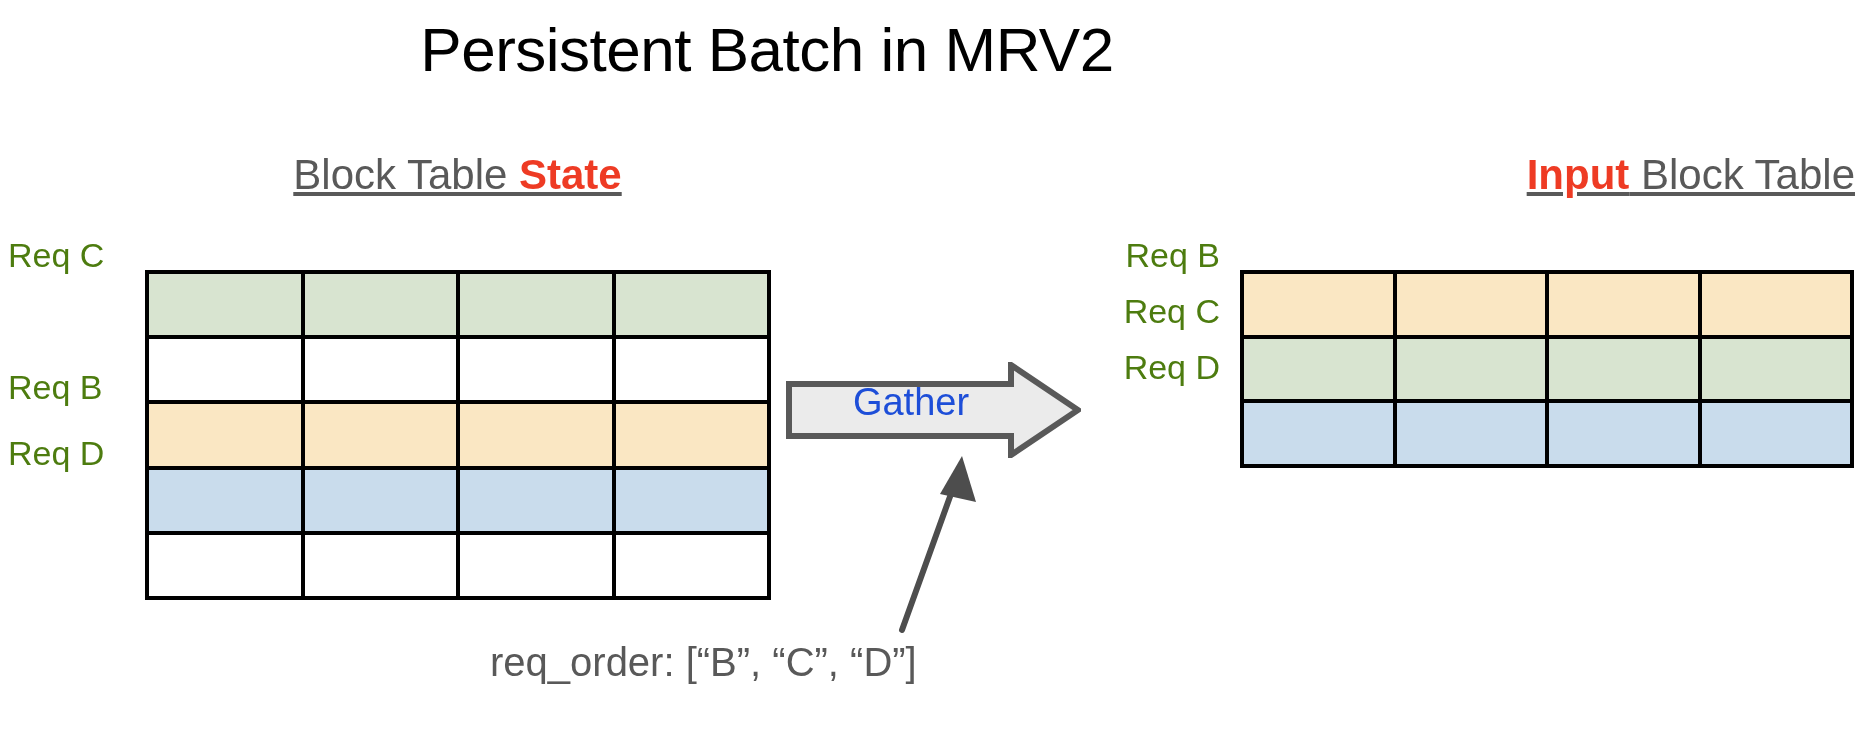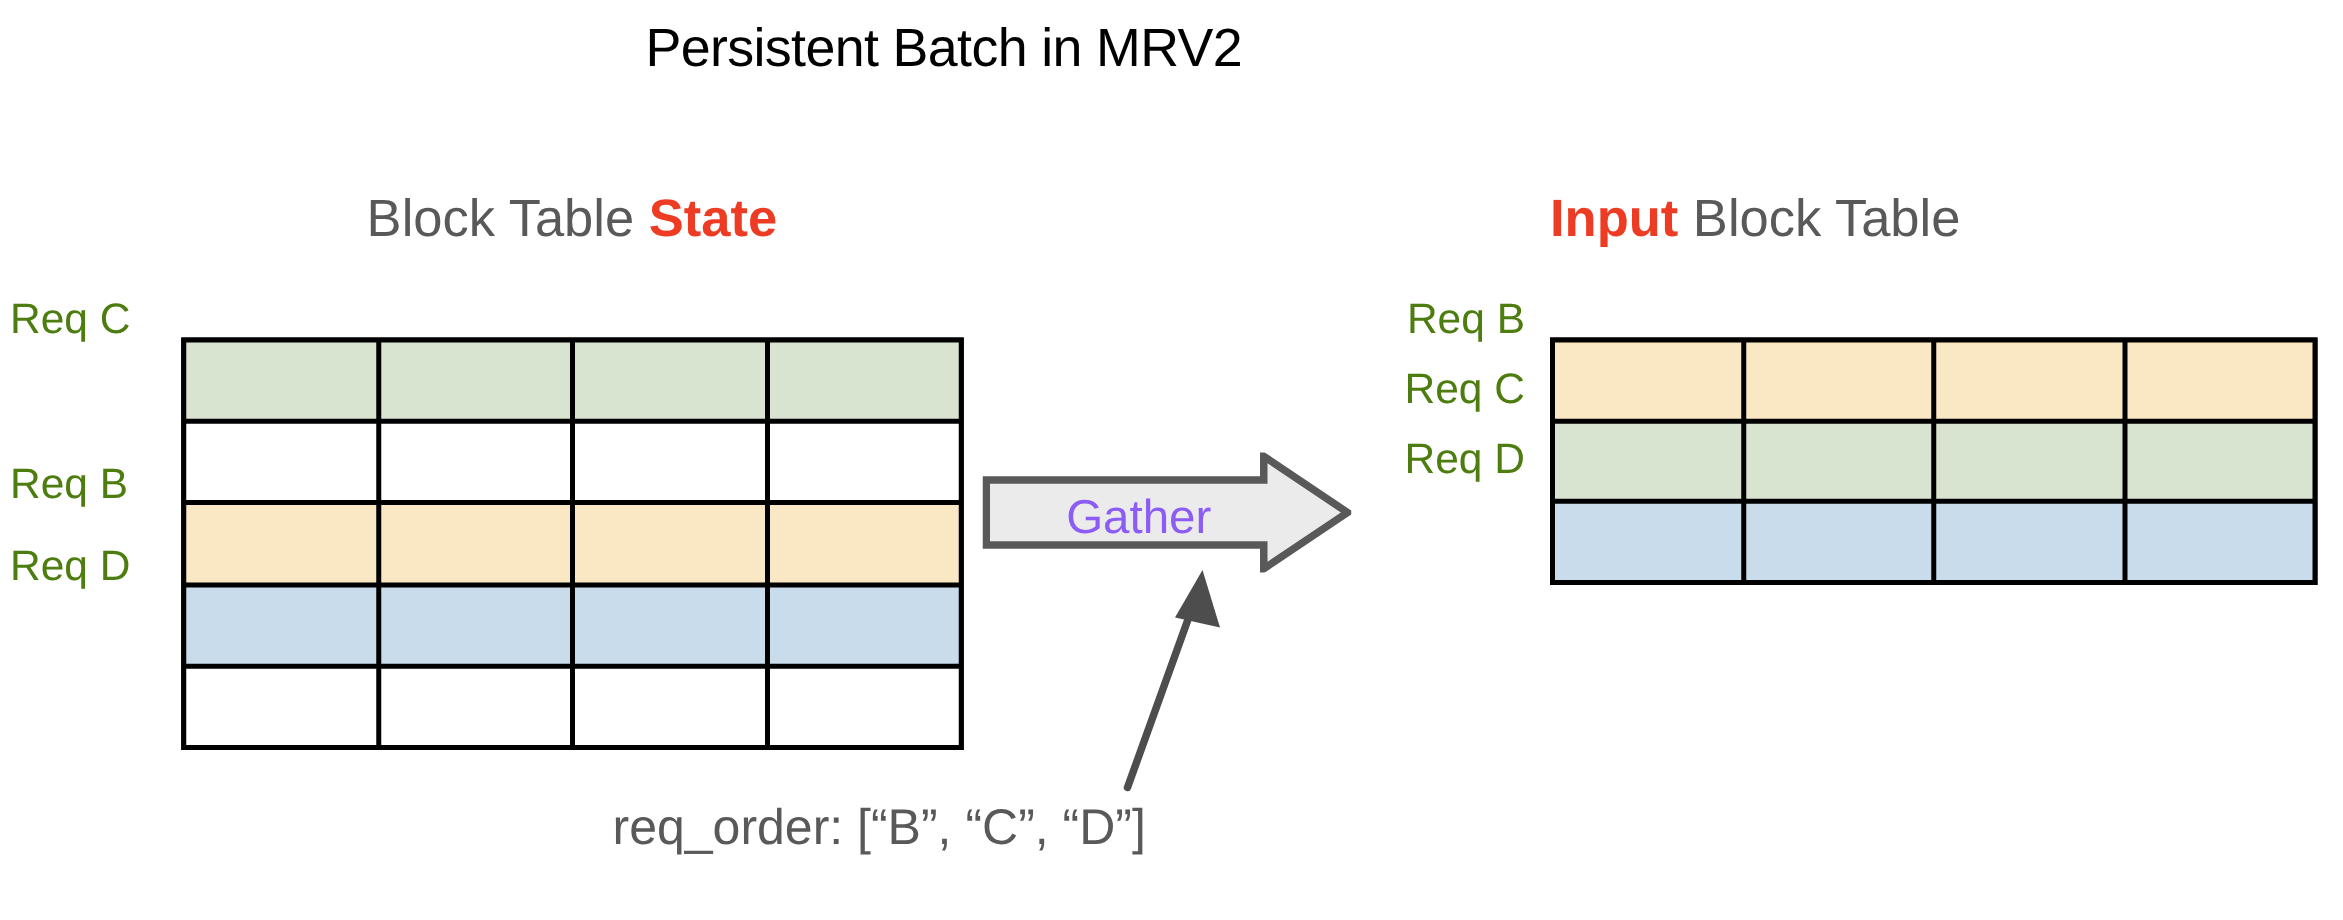--- a/index.html
+++ b/index.html
@@ -16,56 +16,57 @@
     position: relative;
     width: 1874px;
     height: 736px;
     background: #ffffff;
     overflow: hidden;
   }
 
   
   #title {
     position: absolute;
-    left: 0;
+    left: 12px;
     top: 16px;
     width: 1510px;
     text-align: center;
-    font-size: 43px;
+    font-size: 62px;
     line-height: 1.1;
     color: #000000;
     font-weight: 400;
     letter-spacing: -0.5px;
     white-space: nowrap;
   }
 
   
   .section-heading {
     position: absolute;
     font-size: 42px;
     line-height: 1.1;
     color: #595959;
     font-weight: 400;
     white-space: nowrap;
+    text-decoration: underline;
   }
   .section-heading .accent {
     color: #EE3B24;
     font-weight: bold;
   }
   #heading-left {
     left: 145px;
     top: 152px;
     width: 625px;
     text-align: center;
   }
   #heading-right {
     left: 1240px;
     top: 152px;
     width: 615px;
-    text-align: left;
+    text-align: right;
   }
 
   
   .grid {
     position: absolute;
     display: grid;
     box-sizing: border-box;
     background: #000000;
     border: 4px solid #000000;
     gap: 4px;
@@ -117,24 +118,23 @@
     height: 96px;
   }
   #gather-label {
     position: absolute;
     left: 786px;
     top: 383px;
     width: 250px;
     text-align: center;
     font-size: 38px;
     line-height: 1;
-    color: #8b5cf6;
+    color: #1d4ed8;
     white-space: nowrap;
     pointer-events: none;
-    margin-top: 12px;
   }
 
   
   #callout-arrow {
     position: absolute;
     left: 890px;
     top: 440px;
     width: 200px;
     height: 200px;
   }

